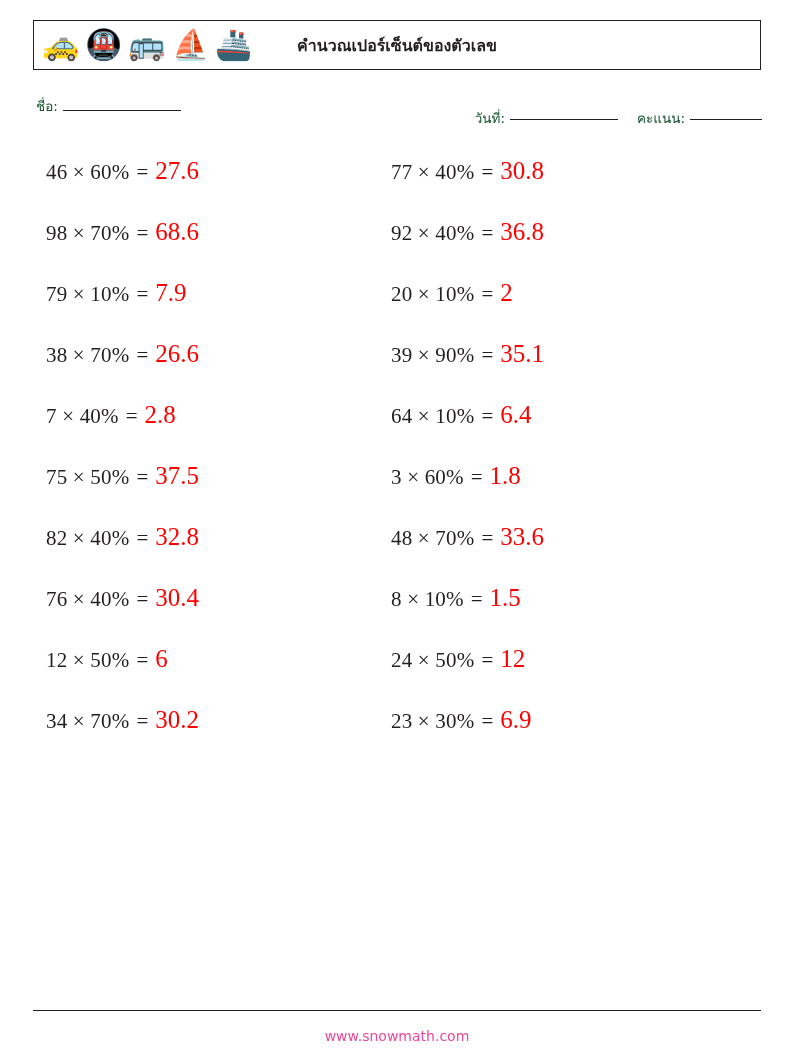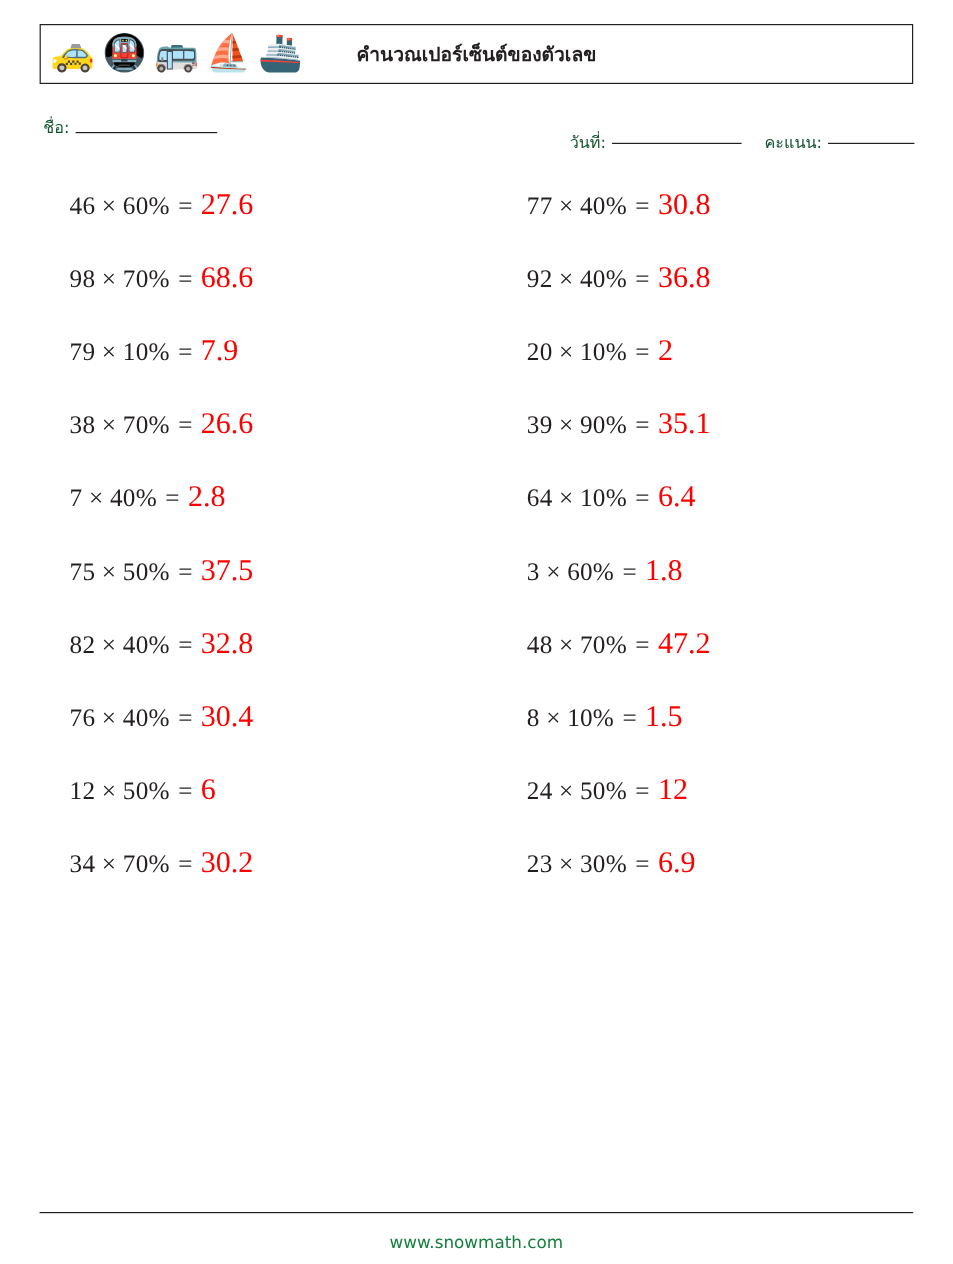--- a/index.html
+++ b/index.html
@@ -91,26 +91,25 @@
     height: 13px;
   }
 
   .blank-name  { width: 118px; }
   .blank-date  { width: 108px; margin-right: 14px; }
   .blank-score { width: 72px; }
 
   
   .problems {
     position: absolute;
-    left: 48px;
+    left: 36px;
     top: 140px;
     width: 726px;
     display: grid;
     grid-template-columns: 345px 345px;
-    column-gap: 36px;
     grid-auto-rows: 61px;
     align-items: center;
   }
 
   .problem {
     font-family: "Liberation Serif", "DejaVu Serif", serif;
     font-size: 21px;
     color: #231f20;
     white-space: nowrap;
     display: flex;
@@ -137,21 +136,21 @@
   }
 
   .footer-text {
     position: absolute;
     left: 0;
     right: 0;
     top: 1028px;
     text-align: center;
     font-family: "DejaVu Sans", "Liberation Sans", sans-serif;
     font-size: 14px;
-    color: #15803d;
+    color: #ec4899;
   }
 </style>
 </head>
 <body>
 
 <div class="header-box">
   <div class="icon-strip">
     <span class="emoji-icon">🚕</span>
     <span class="emoji-icon">🚇</span>
     <span class="emoji-icon">🚌</span>
@@ -243,21 +242,21 @@
   </div>
 
   <div class="problem">
     <span class="expr">82 × 40%</span>
     <span class="equals">=</span>
     <span class="answer">32.8</span>
   </div>
   <div class="problem">
     <span class="expr">48 × 70%</span>
     <span class="equals">=</span>
-    <span class="answer">47.2</span>
+    <span class="answer">33.6</span>
   </div>
 
   <div class="problem">
     <span class="expr">76 × 40%</span>
     <span class="equals">=</span>
     <span class="answer">30.4</span>
   </div>
   <div class="problem">
     <span class="expr">8 × 10%</span>
     <span class="equals">=</span>

